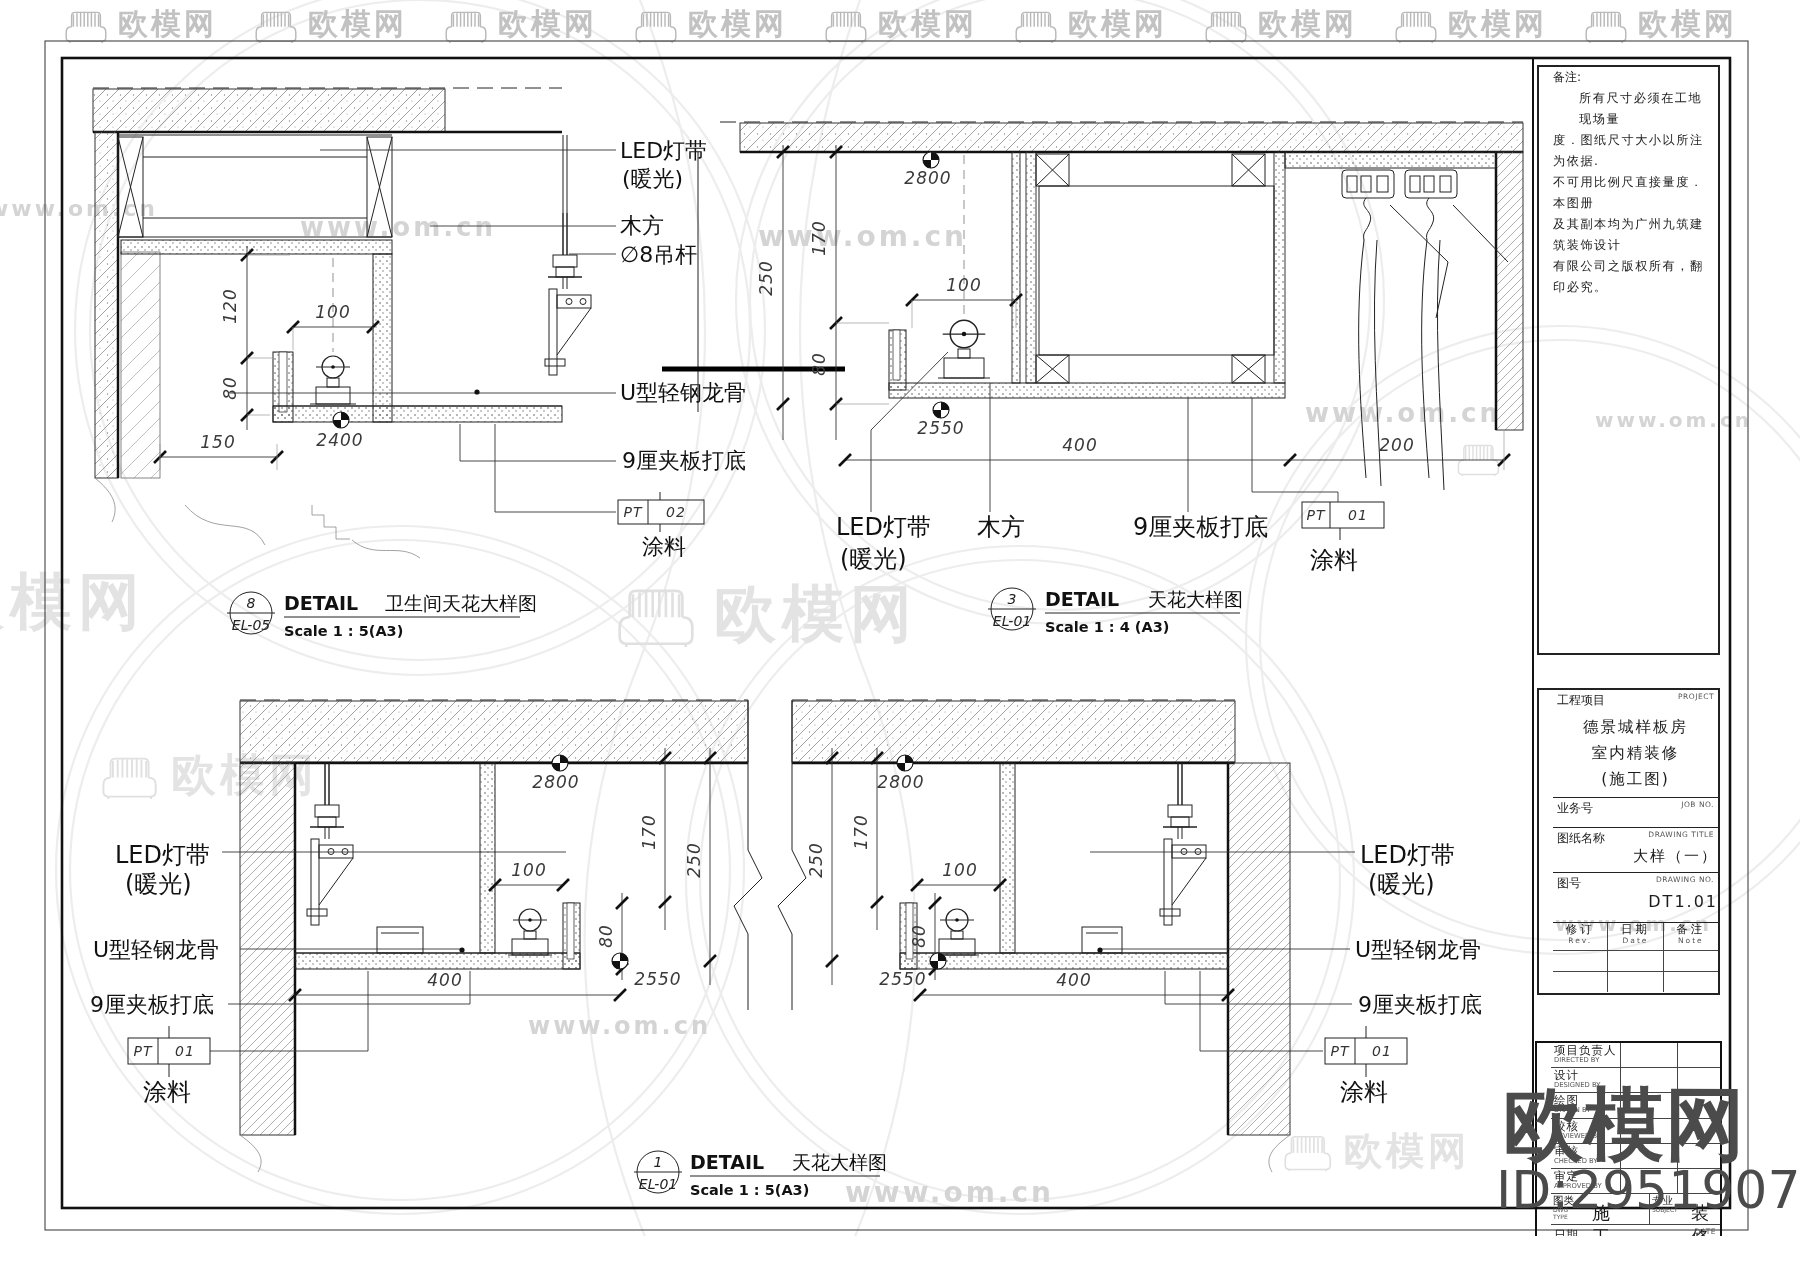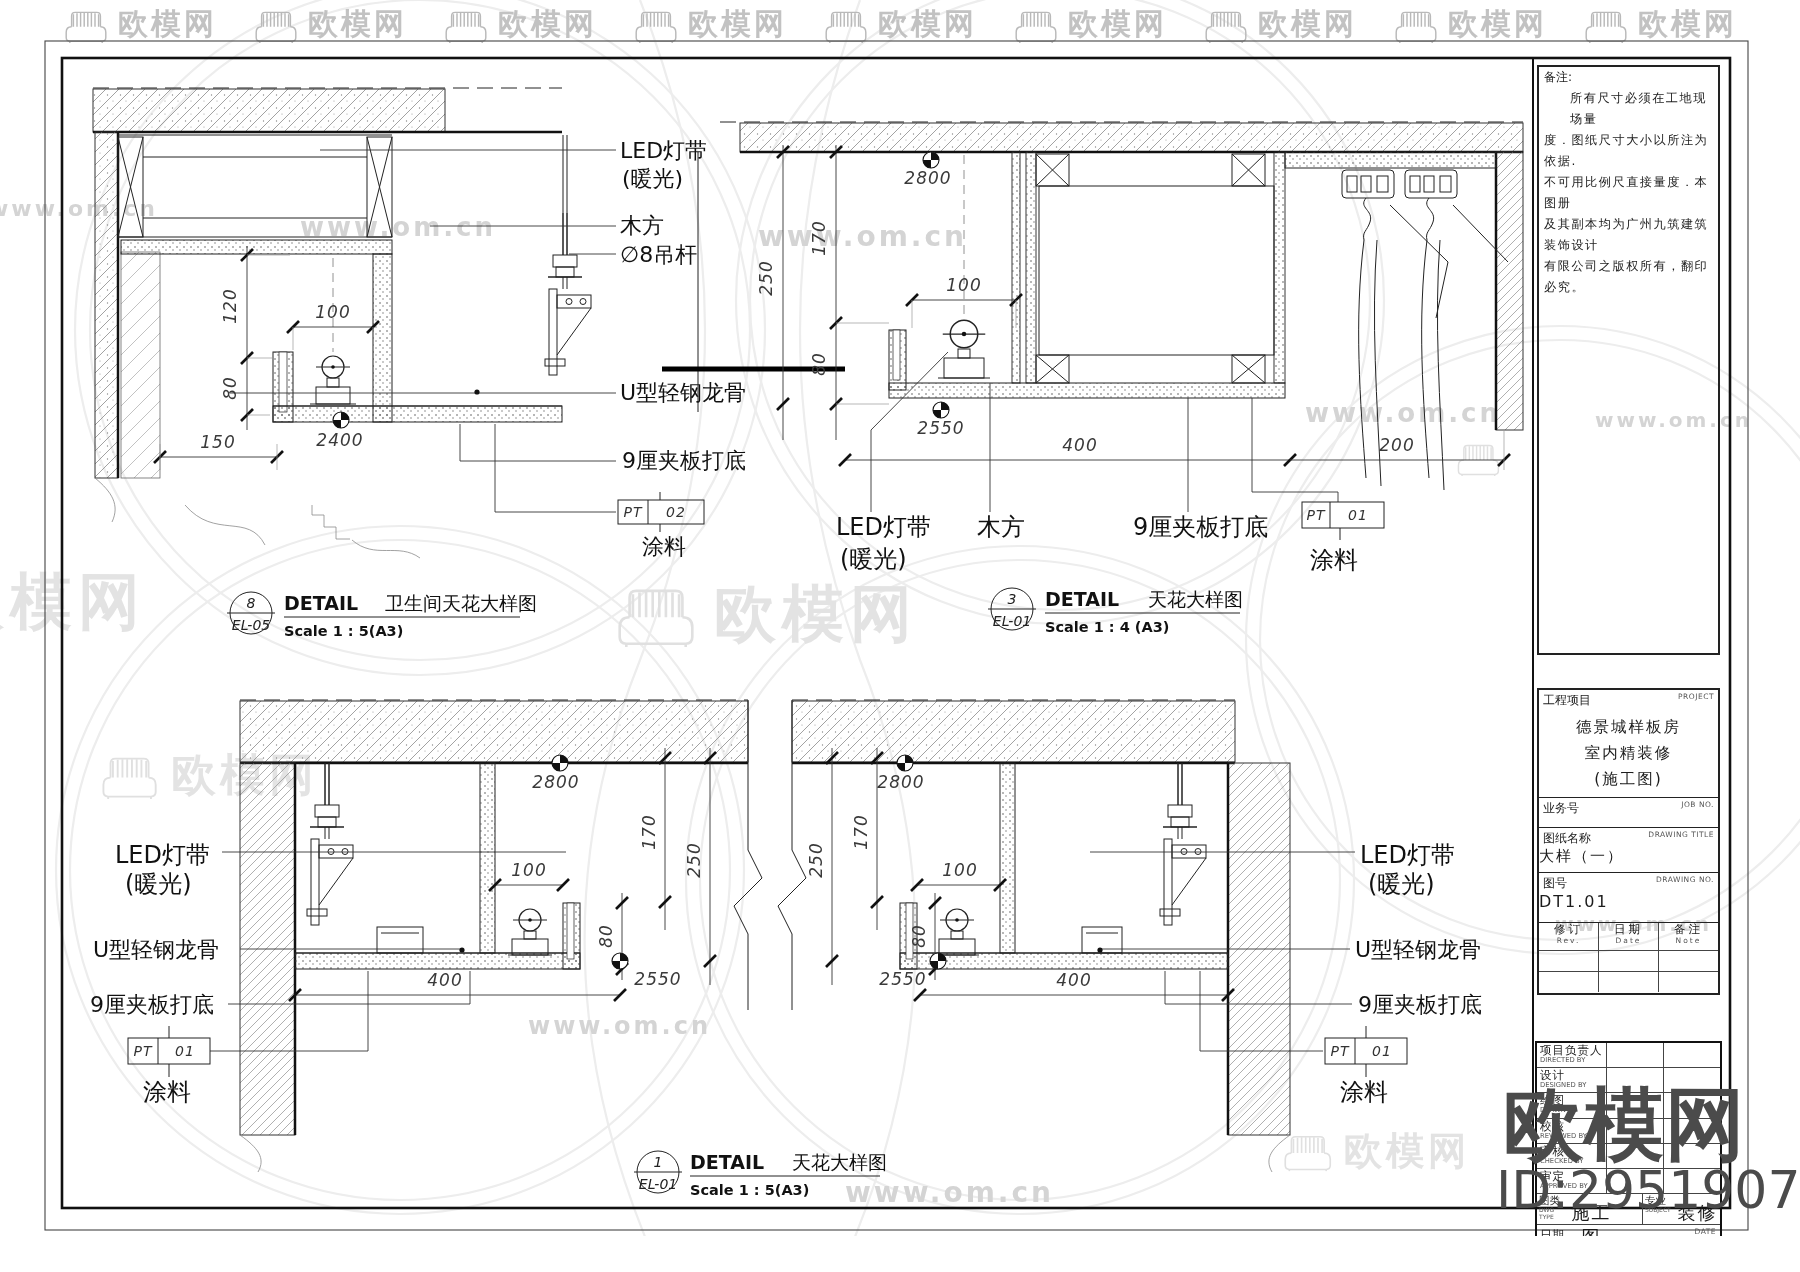--- a/index.html
+++ b/index.html
@@ -13,31 +13,31 @@
   .wm-lite{position:absolute;display:flex;align-items:center;gap:10px;color:#e0e0e0;z-index:1;}
   .wm-lite svg{width:96px;height:66px;}
   .wm-lite span{font-size:62px;font-weight:700;letter-spacing:6px;color:#e3e3e3;}
   .wm-url{position:absolute;color:#d4d4d4;font-weight:700;letter-spacing:3px;z-index:1;}
   .wm-big{position:absolute;left:1503px;top:1072px;font-size:80px;font-weight:700;
           color:#4b4b4b;letter-spacing:1px;z-index:6;}
   .wm-id{position:absolute;left:1496px;top:1160px;font-size:52px;font-weight:500;
          color:#4b4b4b;letter-spacing:0;z-index:6;}
   
   .tb{position:absolute;left:1533px;top:58px;width:197px;height:1150px;z-index:3;color:#1c1c1c;}
-  .tb .box{position:absolute;box-sizing:border-box;background:transparent;}
+  .tb .box{position:absolute;box-sizing:border-box;background:transparent;padding-left:14px;}
   .notes{left:4px;top:7px;width:183px;height:590px;border:2px solid #222;padding:3px 5px;}
   .notes .nl{font-size:12px;line-height:15px;}
   .notes .para{margin-top:3px;font-size:12.2px;line-height:21px;letter-spacing:1.5px;}
   .notes .para .ind{padding-left:26px;}
   .proj{left:4px;top:630px;width:183px;height:307px;border:2px solid #222;}
   .row-hd{display:flex;justify-content:space-between;align-items:flex-start;padding:2px 4px 0 4px;}
   .cnl{font-size:12px;} .enl{font-size:7.5px;color:#555;letter-spacing:.5px;}
   .proj-body{text-align:center;font-size:15.5px;line-height:26px;letter-spacing:2px;}
   .sec{box-sizing:border-box;border-top:1.6px solid #222;}
-  .val-c{text-align:left;font-size:15px;letter-spacing:2px;}
+  .val-c{text-align:right;font-size:15px;letter-spacing:2px;}
   .rev-t{display:flex;height:27px;}
   .rev-t .c{flex:1;text-align:center;border-right:1px solid #444;}
   .rev-t .c:last-child{border-right:none;}
   .rev-t .cn{font-size:11.5px;line-height:13px;letter-spacing:3px;}
   .rev-t .en{font-size:7.5px;color:#555;letter-spacing:2px;}
   .rev-row{height:20px;border-top:1px solid #444;display:flex;}
   .rev-row .c{flex:1;border-right:1px solid #444;} .rev-row .c:last-child{border-right:none;}
   .staff{left:2px;top:940px;width:187px;height:210px;border:2.2px solid #111;display:flex;flex-direction:column;margin-top:43px;}
   .srow{flex:1;display:flex;border-top:1px solid #444;}
   .srow:first-child{border-top:none;}

